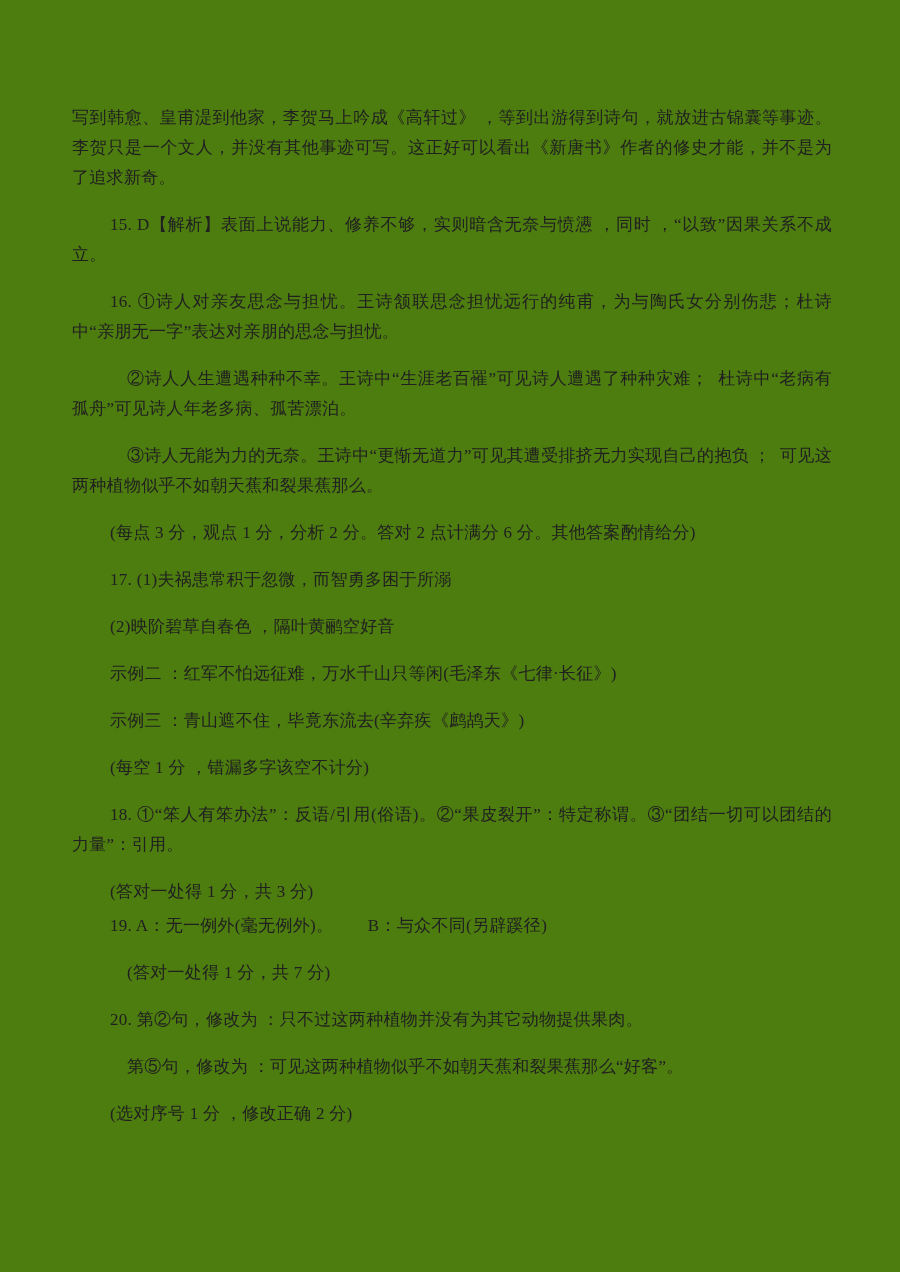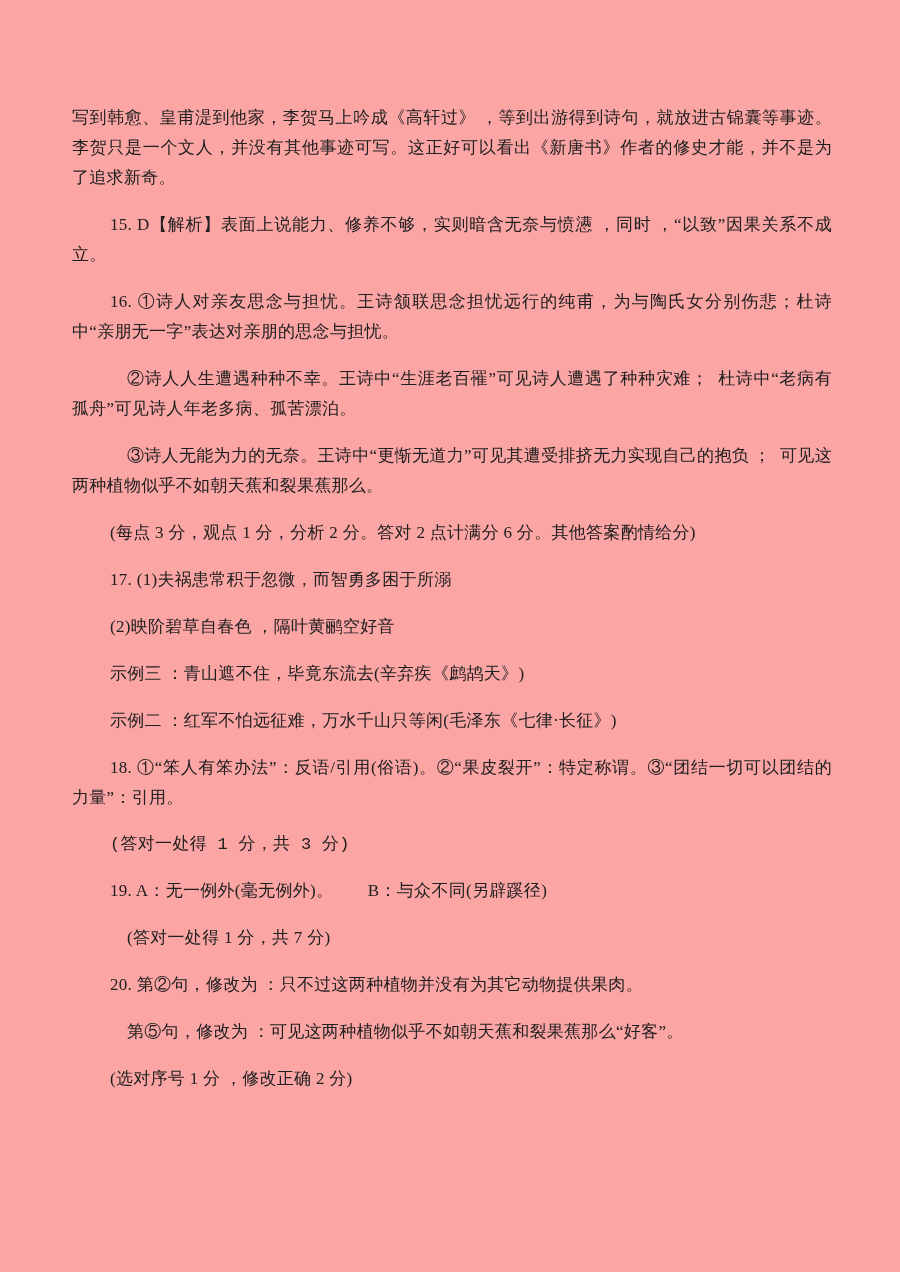--- a/index.html
+++ b/index.html
@@ -11,51 +11,52 @@
     width: 900px;
     height: 1272px;
     overflow: hidden;
     font-family: "Liberation Serif", "DejaVu Serif", serif;
   }
   .page {
     box-sizing: border-box;
     width: 900px;
     height: 1272px;
     padding: 103px 68px 40px 72px;
-    background: #fca5a5;
+    background: #4d7c0f;
     color: #202020;
   }
   .para {
     margin: 0 0 17px 0;
     font-size: 17px;
     line-height: 30px;
     letter-spacing: 0.3px;
     text-align: justify;
     white-space: pre-wrap;
     word-break: break-all;
   }
   .para.indent-none { text-indent: 0; }
   .para.indent-one  { text-indent: 38px; }
   .para.indent-two  { text-indent: 55px; font-family: Liberation Serif, serif; }
-  .para.tight { margin-bottom: 16px; font-family: Liberation Mono, monospace; }
+  .para.tight { margin-bottom: 4px; }
 </style>
 </head>
 <body>
 
 <div class="page" id="doc">
     <p class="para indent-none">写到韩愈、皇甫湜到他家，李贺马上吟成《高轩过》 ，等到出游得到诗句，就放进古锦囊等事迹。李贺只是一个文人，并没有其他事迹可写。这正好可以看出《新唐书》作者的修史才能，并不是为了追求新奇。</p>
     <p class="para indent-one">15. D【解析】表面上说能力、修养不够，实则暗含无奈与愤懑 ，同时 ，“以致”因果关系不成立。</p>
     <p class="para indent-one">16. ①诗人对亲友思念与担忧。王诗颔联思念担忧远行的纯甫，为与陶氏女分别伤悲；杜诗中“亲朋无一字”表达对亲朋的思念与担忧。</p>
     <p class="para indent-two">②诗人人生遭遇种种不幸。王诗中“生涯老百罹”可见诗人遭遇了种种灾难；  杜诗中“老病有孤舟”可见诗人年老多病、孤苦漂泊。</p>
     <p class="para indent-two">③诗人无能为力的无奈。王诗中“更惭无道力”可见其遭受排挤无力实现自己的抱负 ；  可见这两种植物似乎不如朝天蕉和裂果蕉那么。</p>
     <p class="para indent-one">(每点 3 分，观点 1 分，分析 2 分。答对 2 点计满分 6 分。其他答案酌情给分)</p>
     <p class="para indent-one">17. (1)夫祸患常积于忽微，而智勇多困于所溺</p>
     <p class="para indent-one">(2)映阶碧草自春色 ，隔叶黄鹂空好音</p>
+    <p class="para indent-one">示例二 ：红军不怕远征难，万水千山只等闲(毛泽东《七律·长征》)</p>
     <p class="para indent-one">示例三 ：青山遮不住，毕竟东流去(辛弃疾《鹧鸪天》)</p>
-    <p class="para indent-one">示例二 ：红军不怕远征难，万水千山只等闲(毛泽东《七律·长征》)</p>
+    <p class="para indent-one">(每空 1 分 ，错漏多字该空不计分)</p>
     <p class="para indent-one">18. ①“笨人有笨办法”：反语/引用(俗语)。②“果皮裂开”：特定称谓。③“团结一切可以团结的力量”：引用。</p>
     <p class="para indent-one tight">(答对一处得 1 分，共 3 分)</p>
     <p class="para indent-one">19. A：无一例外(毫无例外)。　　B：与众不同(另辟蹊径)</p>
     <p class="para indent-two">(答对一处得 1 分，共 7 分)</p>
     <p class="para indent-one">20. 第②句，修改为 ：只不过这两种植物并没有为其它动物提供果肉。</p>
     <p class="para indent-two">第⑤句，修改为 ：可见这两种植物似乎不如朝天蕉和裂果蕉那么“好客”。</p>
     <p class="para indent-one">(选对序号 1 分 ，修改正确 2 分)</p>
   </div>
 
 </body></html>

